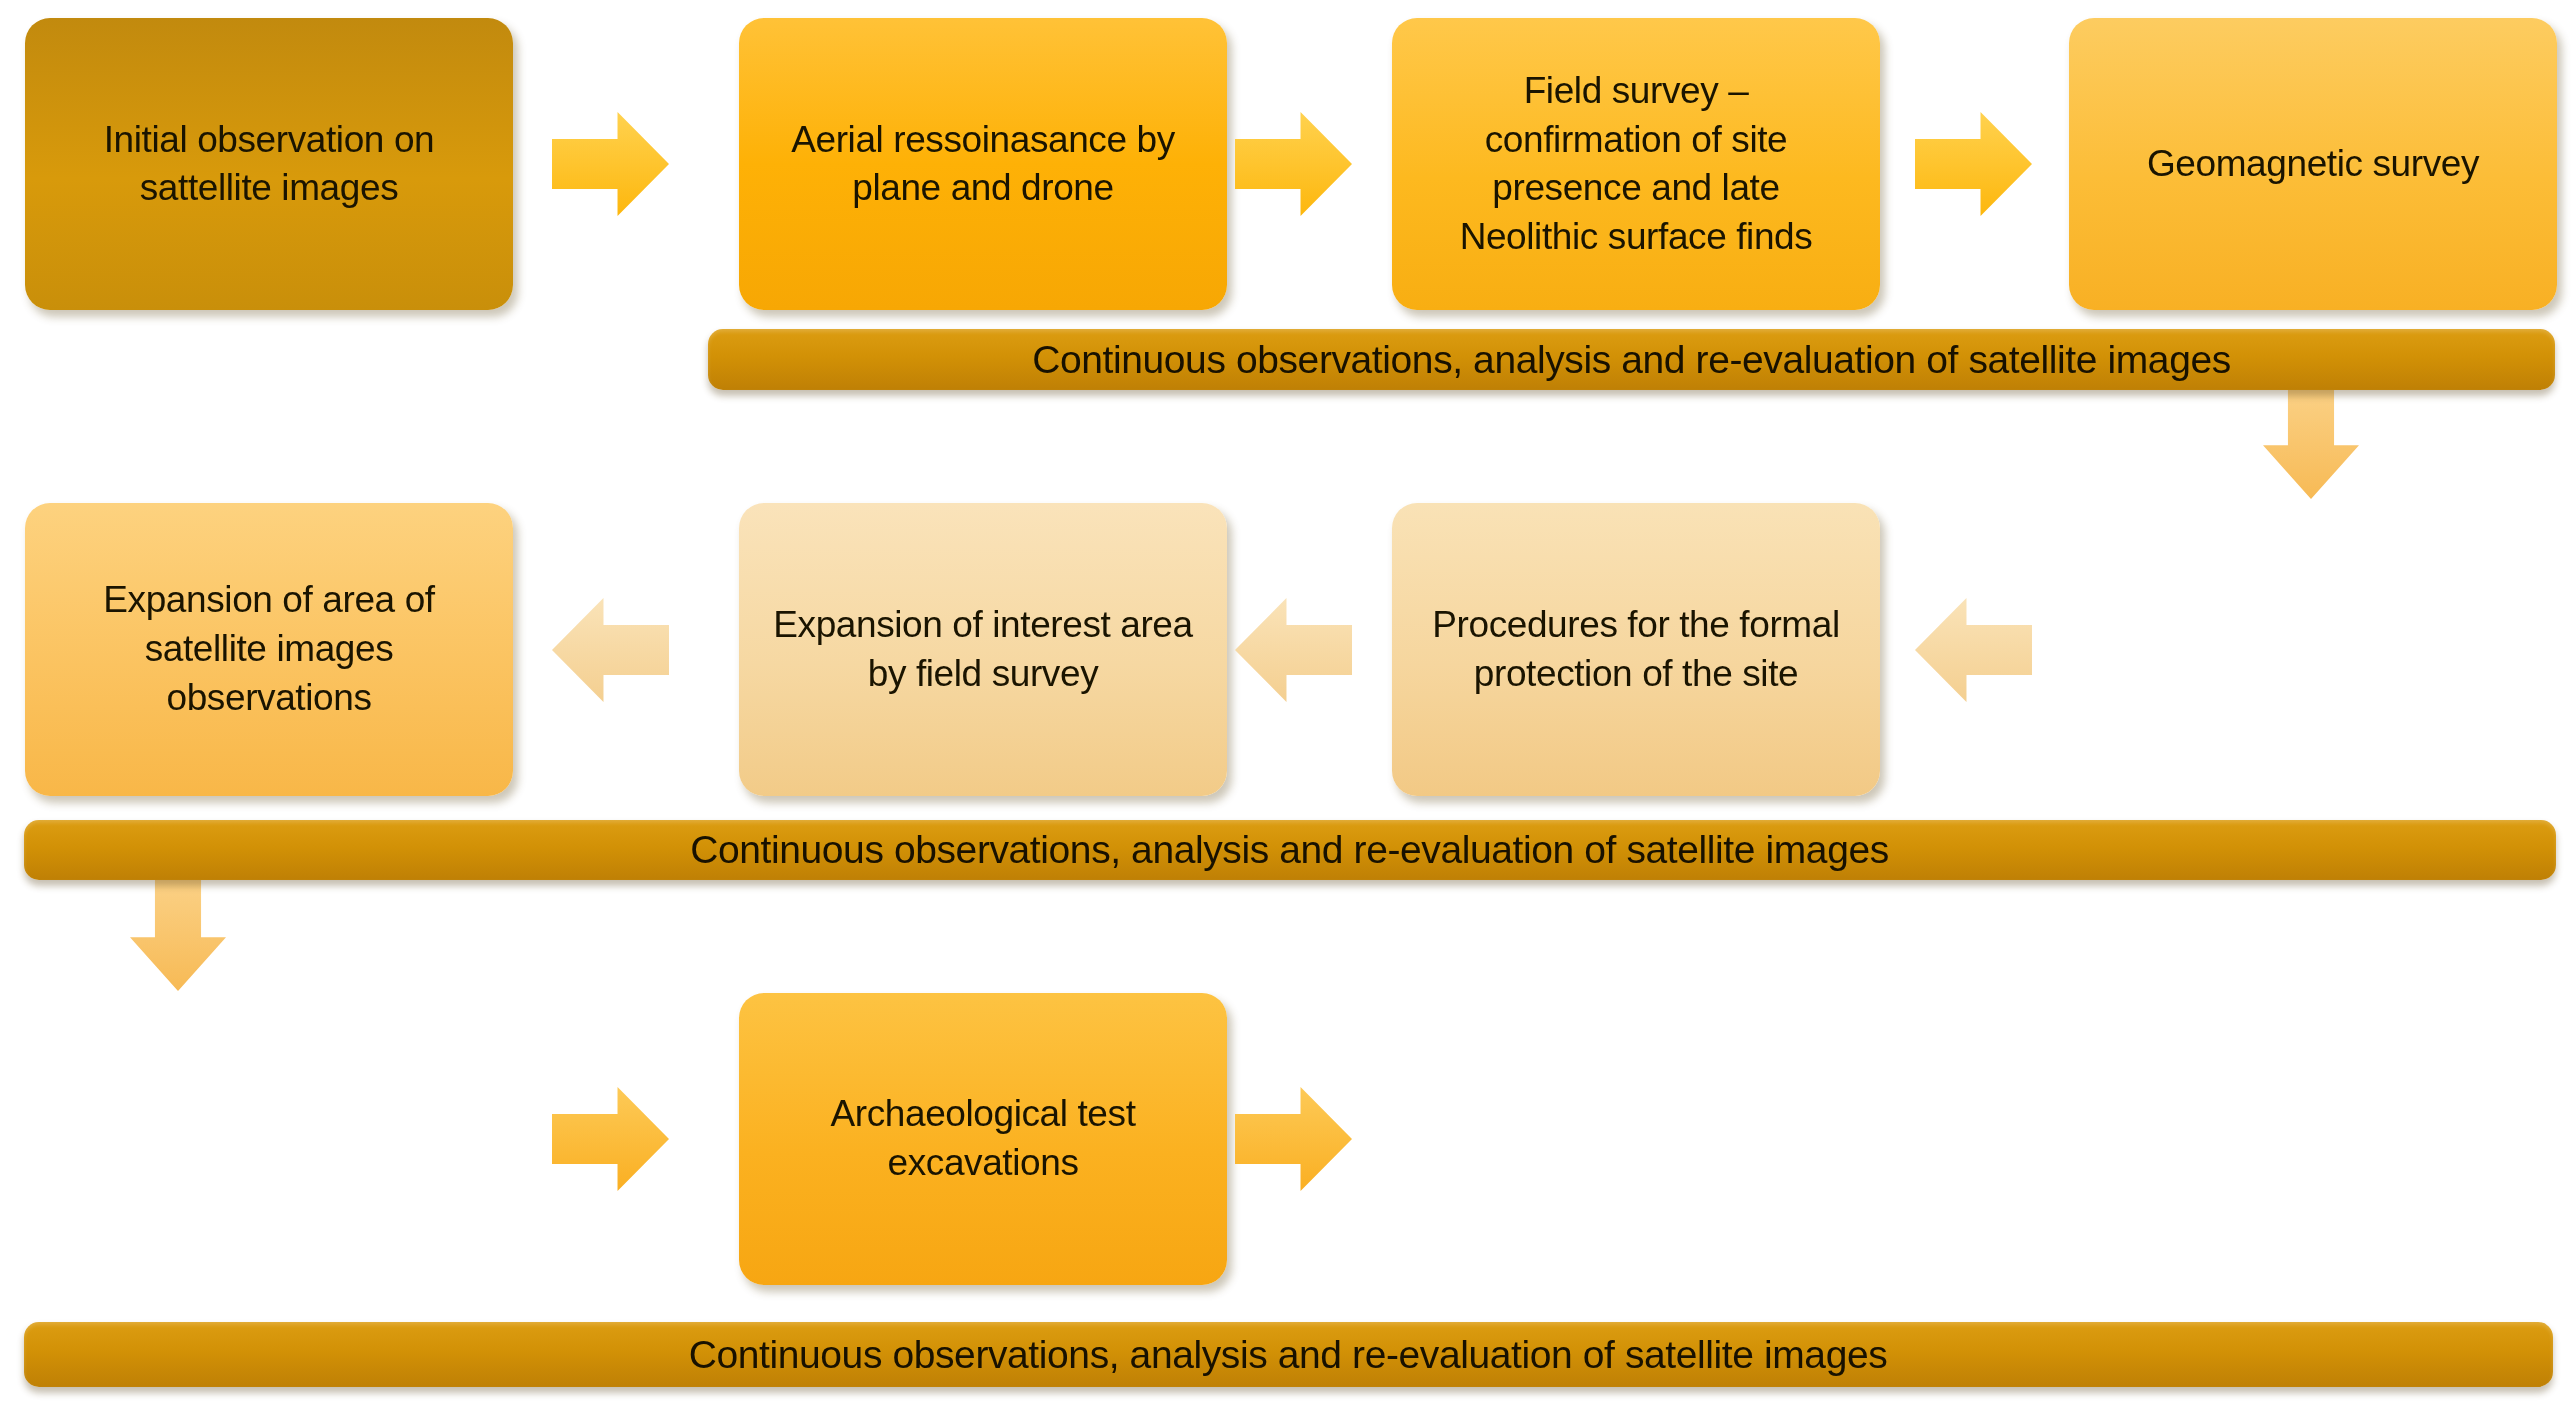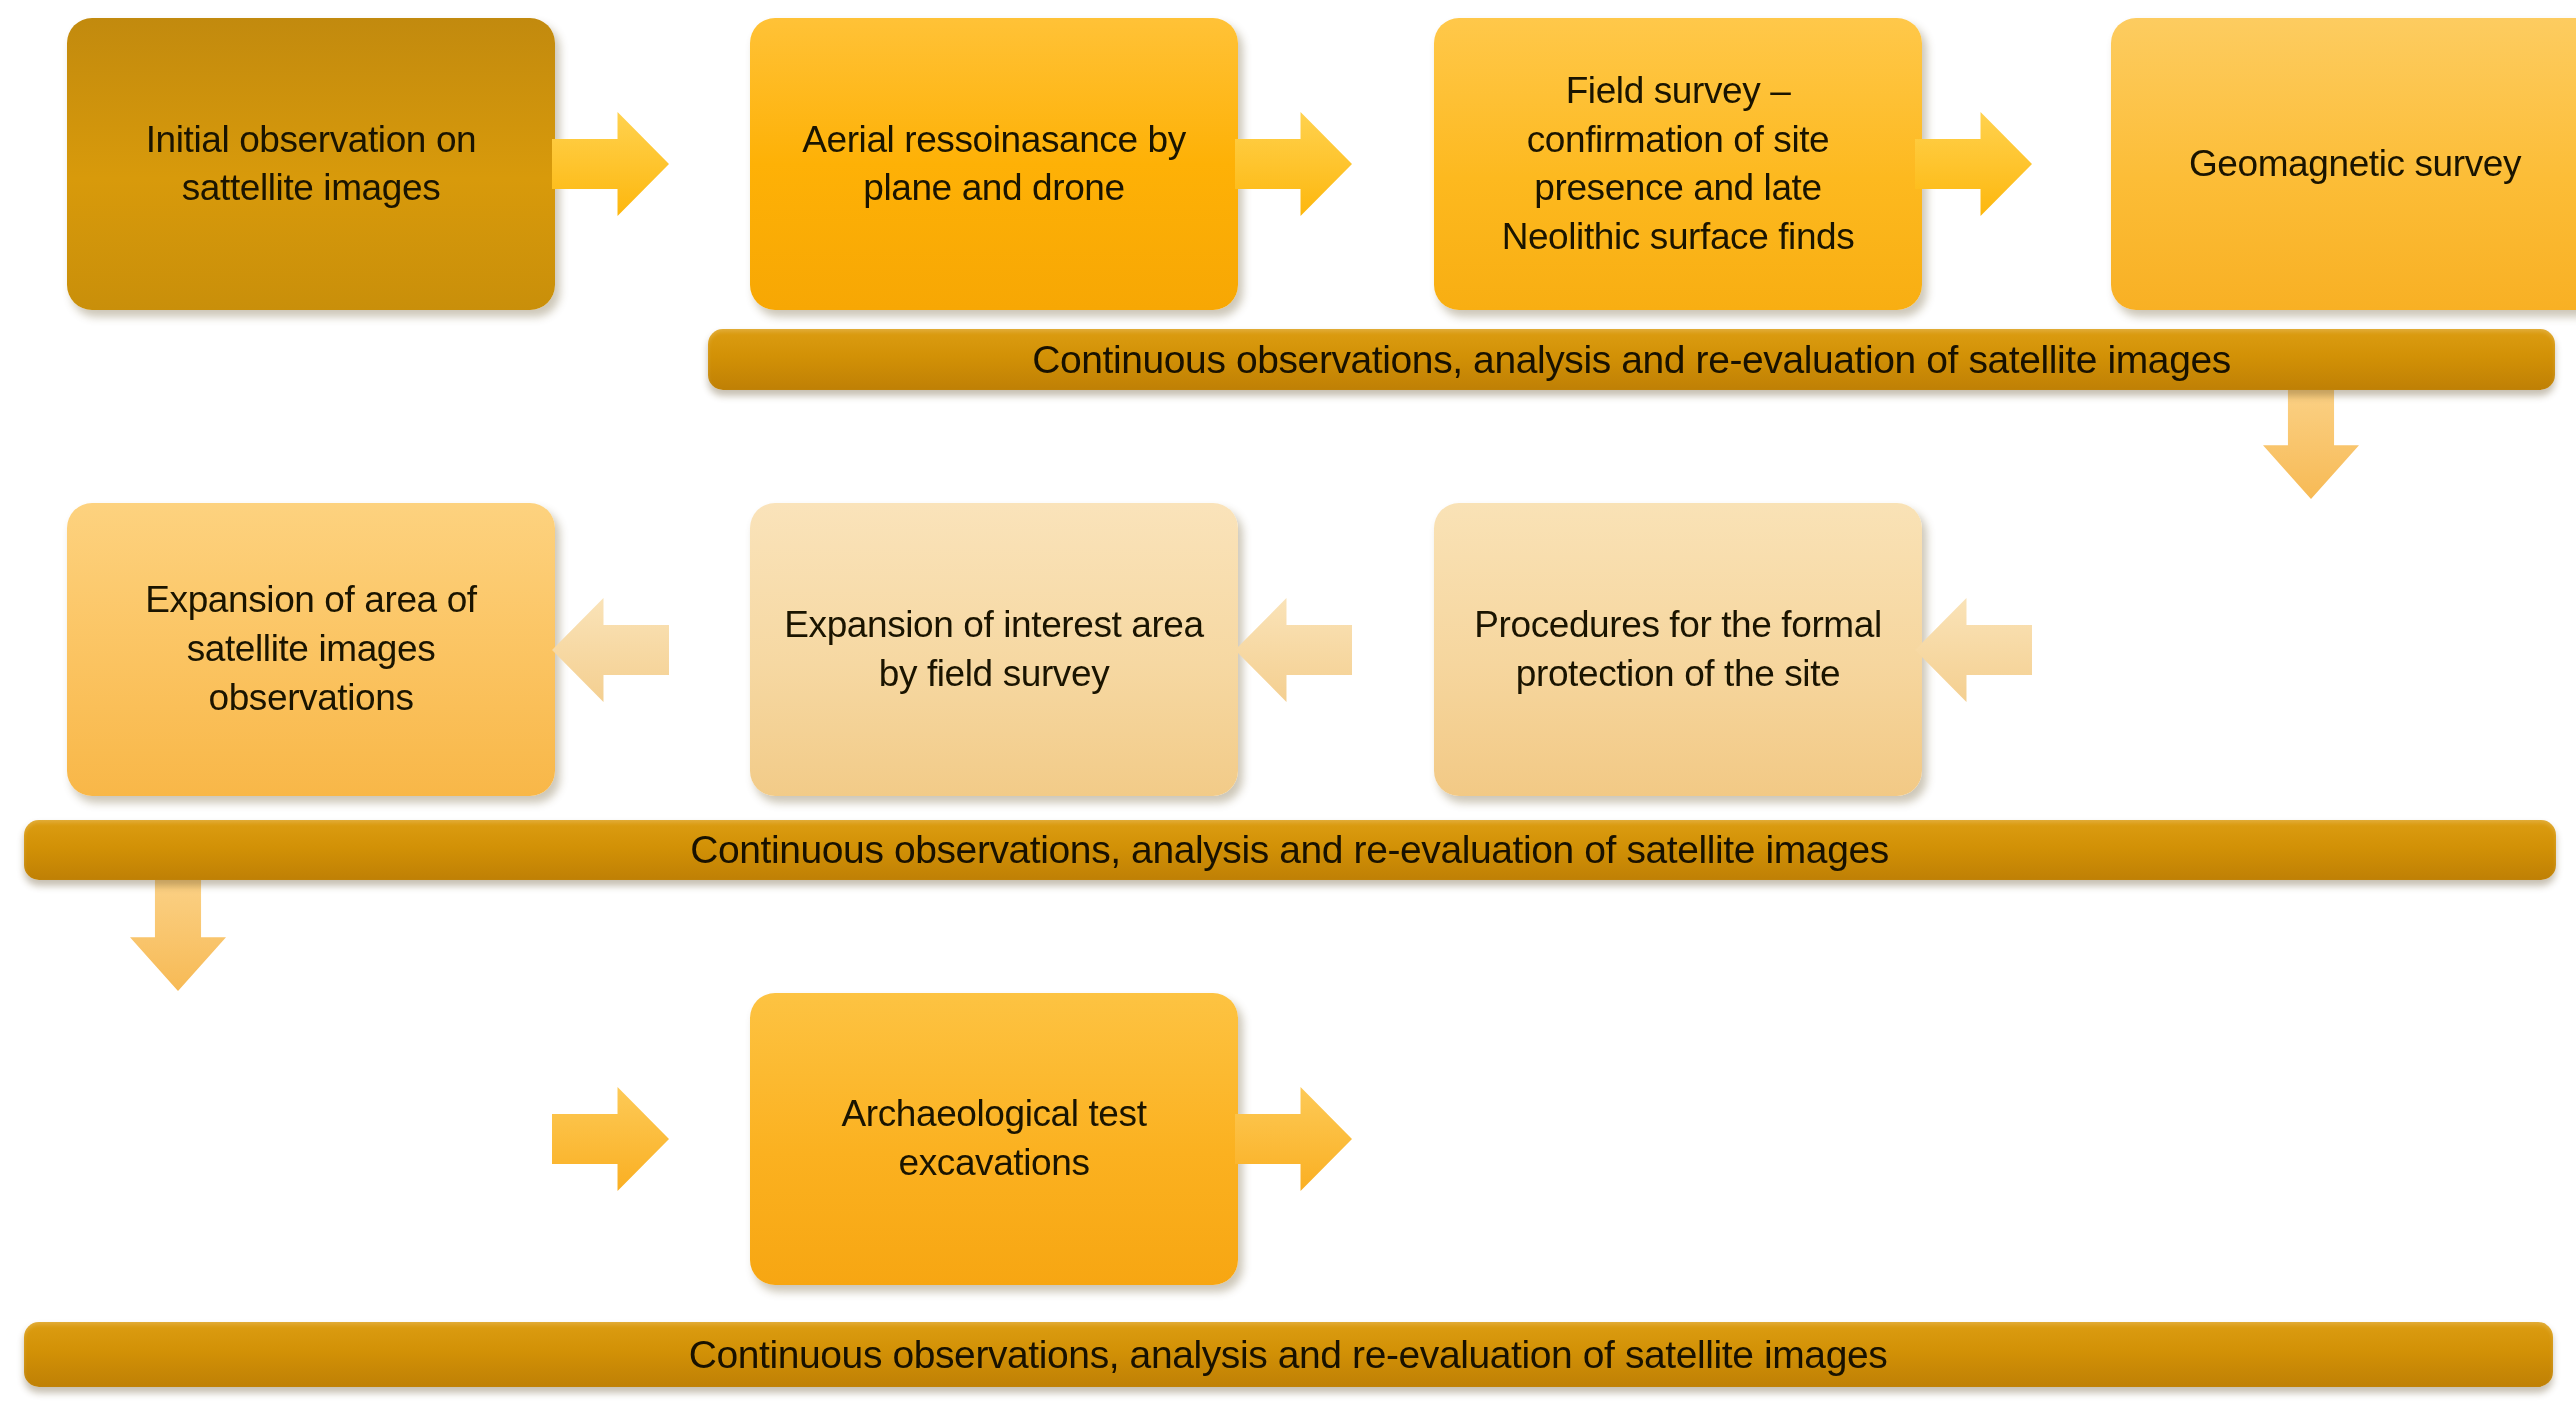--- a/index.html
+++ b/index.html
@@ -7,26 +7,25 @@
     position:relative;width:2576px;height:1412px;background:#ffffff;
     font-family:"Liberation Sans", sans-serif;overflow:hidden;
   }
   
   .box{
     position:absolute;width:488px;border-radius:25px;
     display:flex;align-items:center;justify-content:center;
     text-align:center;padding:0 32px;box-sizing:border-box;
     font-size:37px;line-height:1.32;color:#1a1400;letter-spacing:-0.4px;
     box-shadow:4.2px 6.7px 8.4px rgba(90,70,20,.30);
-    margin-left:42px;
   }
   .r1{top:18.4px;height:292px}
   .r2{top:503px;height:293px}
   .r3{top:993px;height:292px}
-  .c1{left:25px}.c2{left:708px}.c3{left:1392px}.c4{left:2069px}
+  .c1{left:25px}.c2{left:739px}.c3{left:1392px}.c4{left:2069px}
 
   .bx1{background:linear-gradient(180deg,#c28a0e 0%,#d89a0b 55%,#c98f0a 100%)}
   .bx2{background:linear-gradient(180deg,#ffc237 0%,#feb106 50%,#f7a704 100%)}
   .bx3{background:linear-gradient(180deg,#ffc84a 0%,#fdb91f 55%,#f8ae12 100%)}
   .bx4{background:linear-gradient(180deg,#fdcc60 0%,#fcbd37 55%,#f8b024 100%)}
   .bx5{background:linear-gradient(180deg,#fcd794 0%,#fac779 55%,#f7bb60 100%)}
   .bx6{background:linear-gradient(180deg,#f9e2b6 0%,#f6d69e 55%,#f2c985 100%)}
   .bx7{background:linear-gradient(180deg,#fae3ba 0%,#f6d8a2 55%,#f2cb88 100%)}
   .bx8{background:linear-gradient(180deg,#fdd27f 0%,#fbc360 55%,#f8b748 100%)}
   .bx9{background:linear-gradient(180deg,#fdca58 0%,#fcba33 55%,#f9ad1e 100%)}

